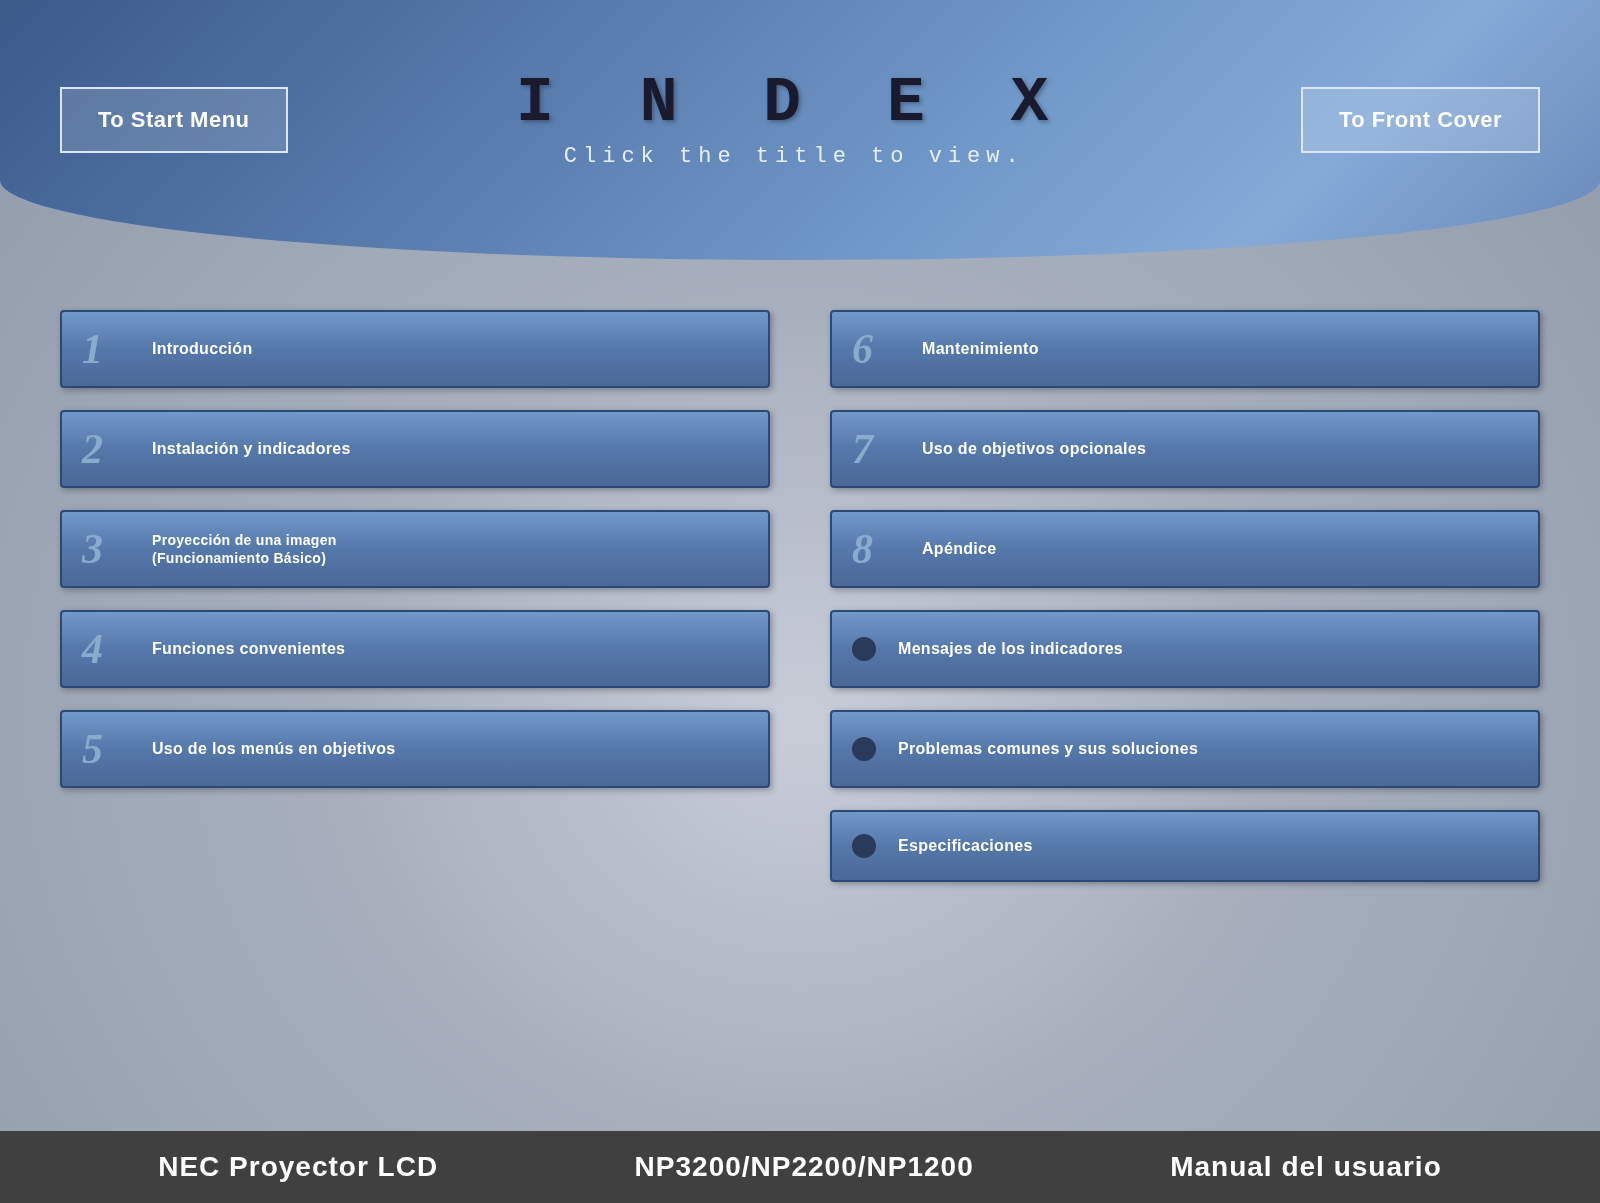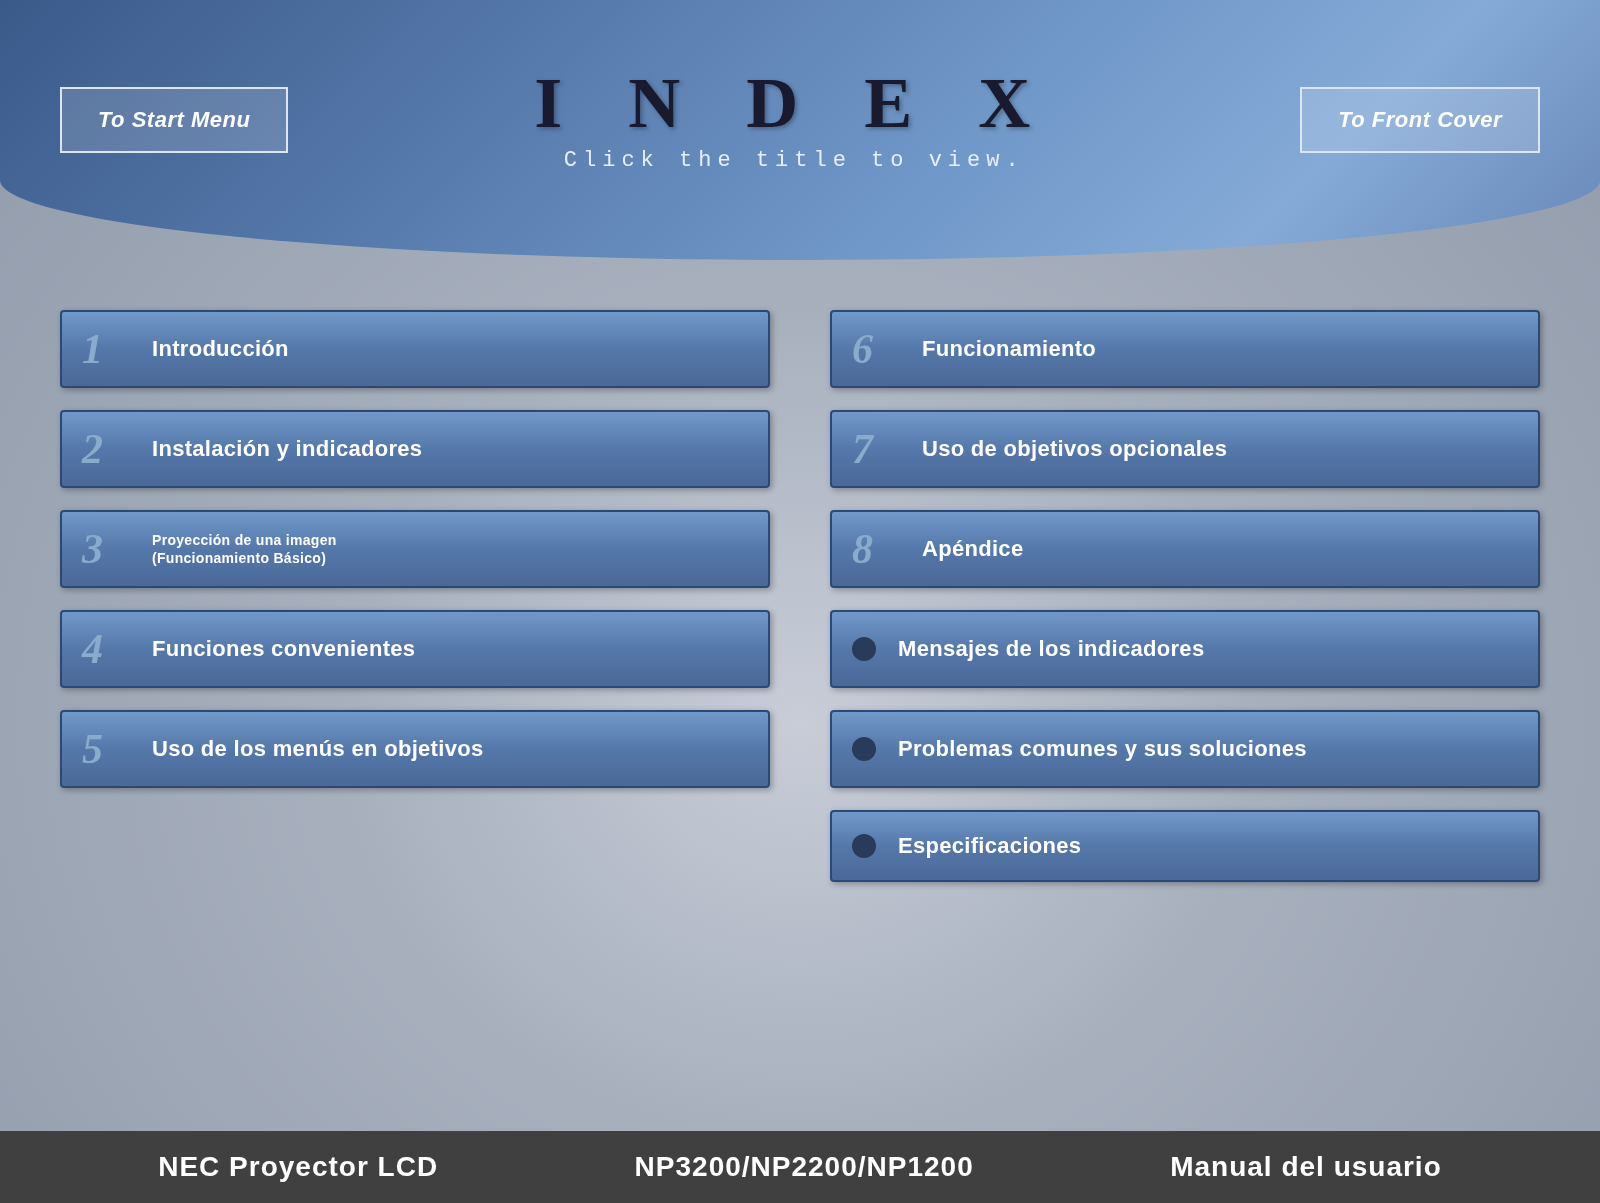--- a/index.html
+++ b/index.html
@@ -59,36 +59,35 @@
       border: 2px solid #dde5f0;
       background: rgba(255,255,255,0.15);
       color: #fff;
       font-size: 22px;
       font-weight: bold;
       padding: 18px 36px;
       cursor: pointer;
       min-width: 220px;
       text-align: left;
       letter-spacing: 0.5px;
-      font-style: italic;
     }
 
     .header-center {
       text-align: center;
       flex: 1;
     }
 
     .index-title {
-      font-size: 72px;
+      font-size: 63px;
       font-weight: 900;
       color: #1a1a2e;
       letter-spacing: 24px;
       line-height: 1;
       text-shadow: 2px 2px 4px rgba(0,0,0,0.3);
-      font-family: Liberation Serif, serif;
+      font-family: Liberation Mono, monospace;
     }
 
     .index-subtitle {
       font-size: 22px;
       color: #e8eef8;
       letter-spacing: 6px;
       margin-top: 9px;
       font-family: 'Courier New', monospace;
     }
 
@@ -131,21 +130,21 @@
     .item-bullet {
       width: 24px;
       height: 24px;
       background: #2a3a5a;
       border-radius: 50%;
       min-width: 24px;
       margin-right: 12px;
     }
 
     .item-label {
-      font-size: 22px;
+      font-size: 16px;
       font-weight: bold;
       color: #fff;
       margin-left: 10px;
       letter-spacing: 0.3px;
     }
 
     .item-label-multi {
       font-size: 14px;
       font-weight: bold;
       color: #fff;
@@ -194,21 +193,21 @@
   <button class="header-nav-btn">To Front Cover</button>
 </div>
 
 <div class="main-content" id="index-grid">
 <div class="index-item">
       <span class="item-number">1</span>
       <span class="item-label">Introducción</span>
     </div>
     <div class="index-item">
       <span class="item-number">6</span>
-      <span class="item-label">Funcionamiento</span>
+      <span class="item-label">Mantenimiento</span>
     </div>
     <div class="index-item">
       <span class="item-number">2</span>
       <span class="item-label">Instalación y indicadores</span>
     </div>
     <div class="index-item">
       <span class="item-number">7</span>
       <span class="item-label">Uso de objetivos opcionales</span>
     </div>
     <div class="index-item">

